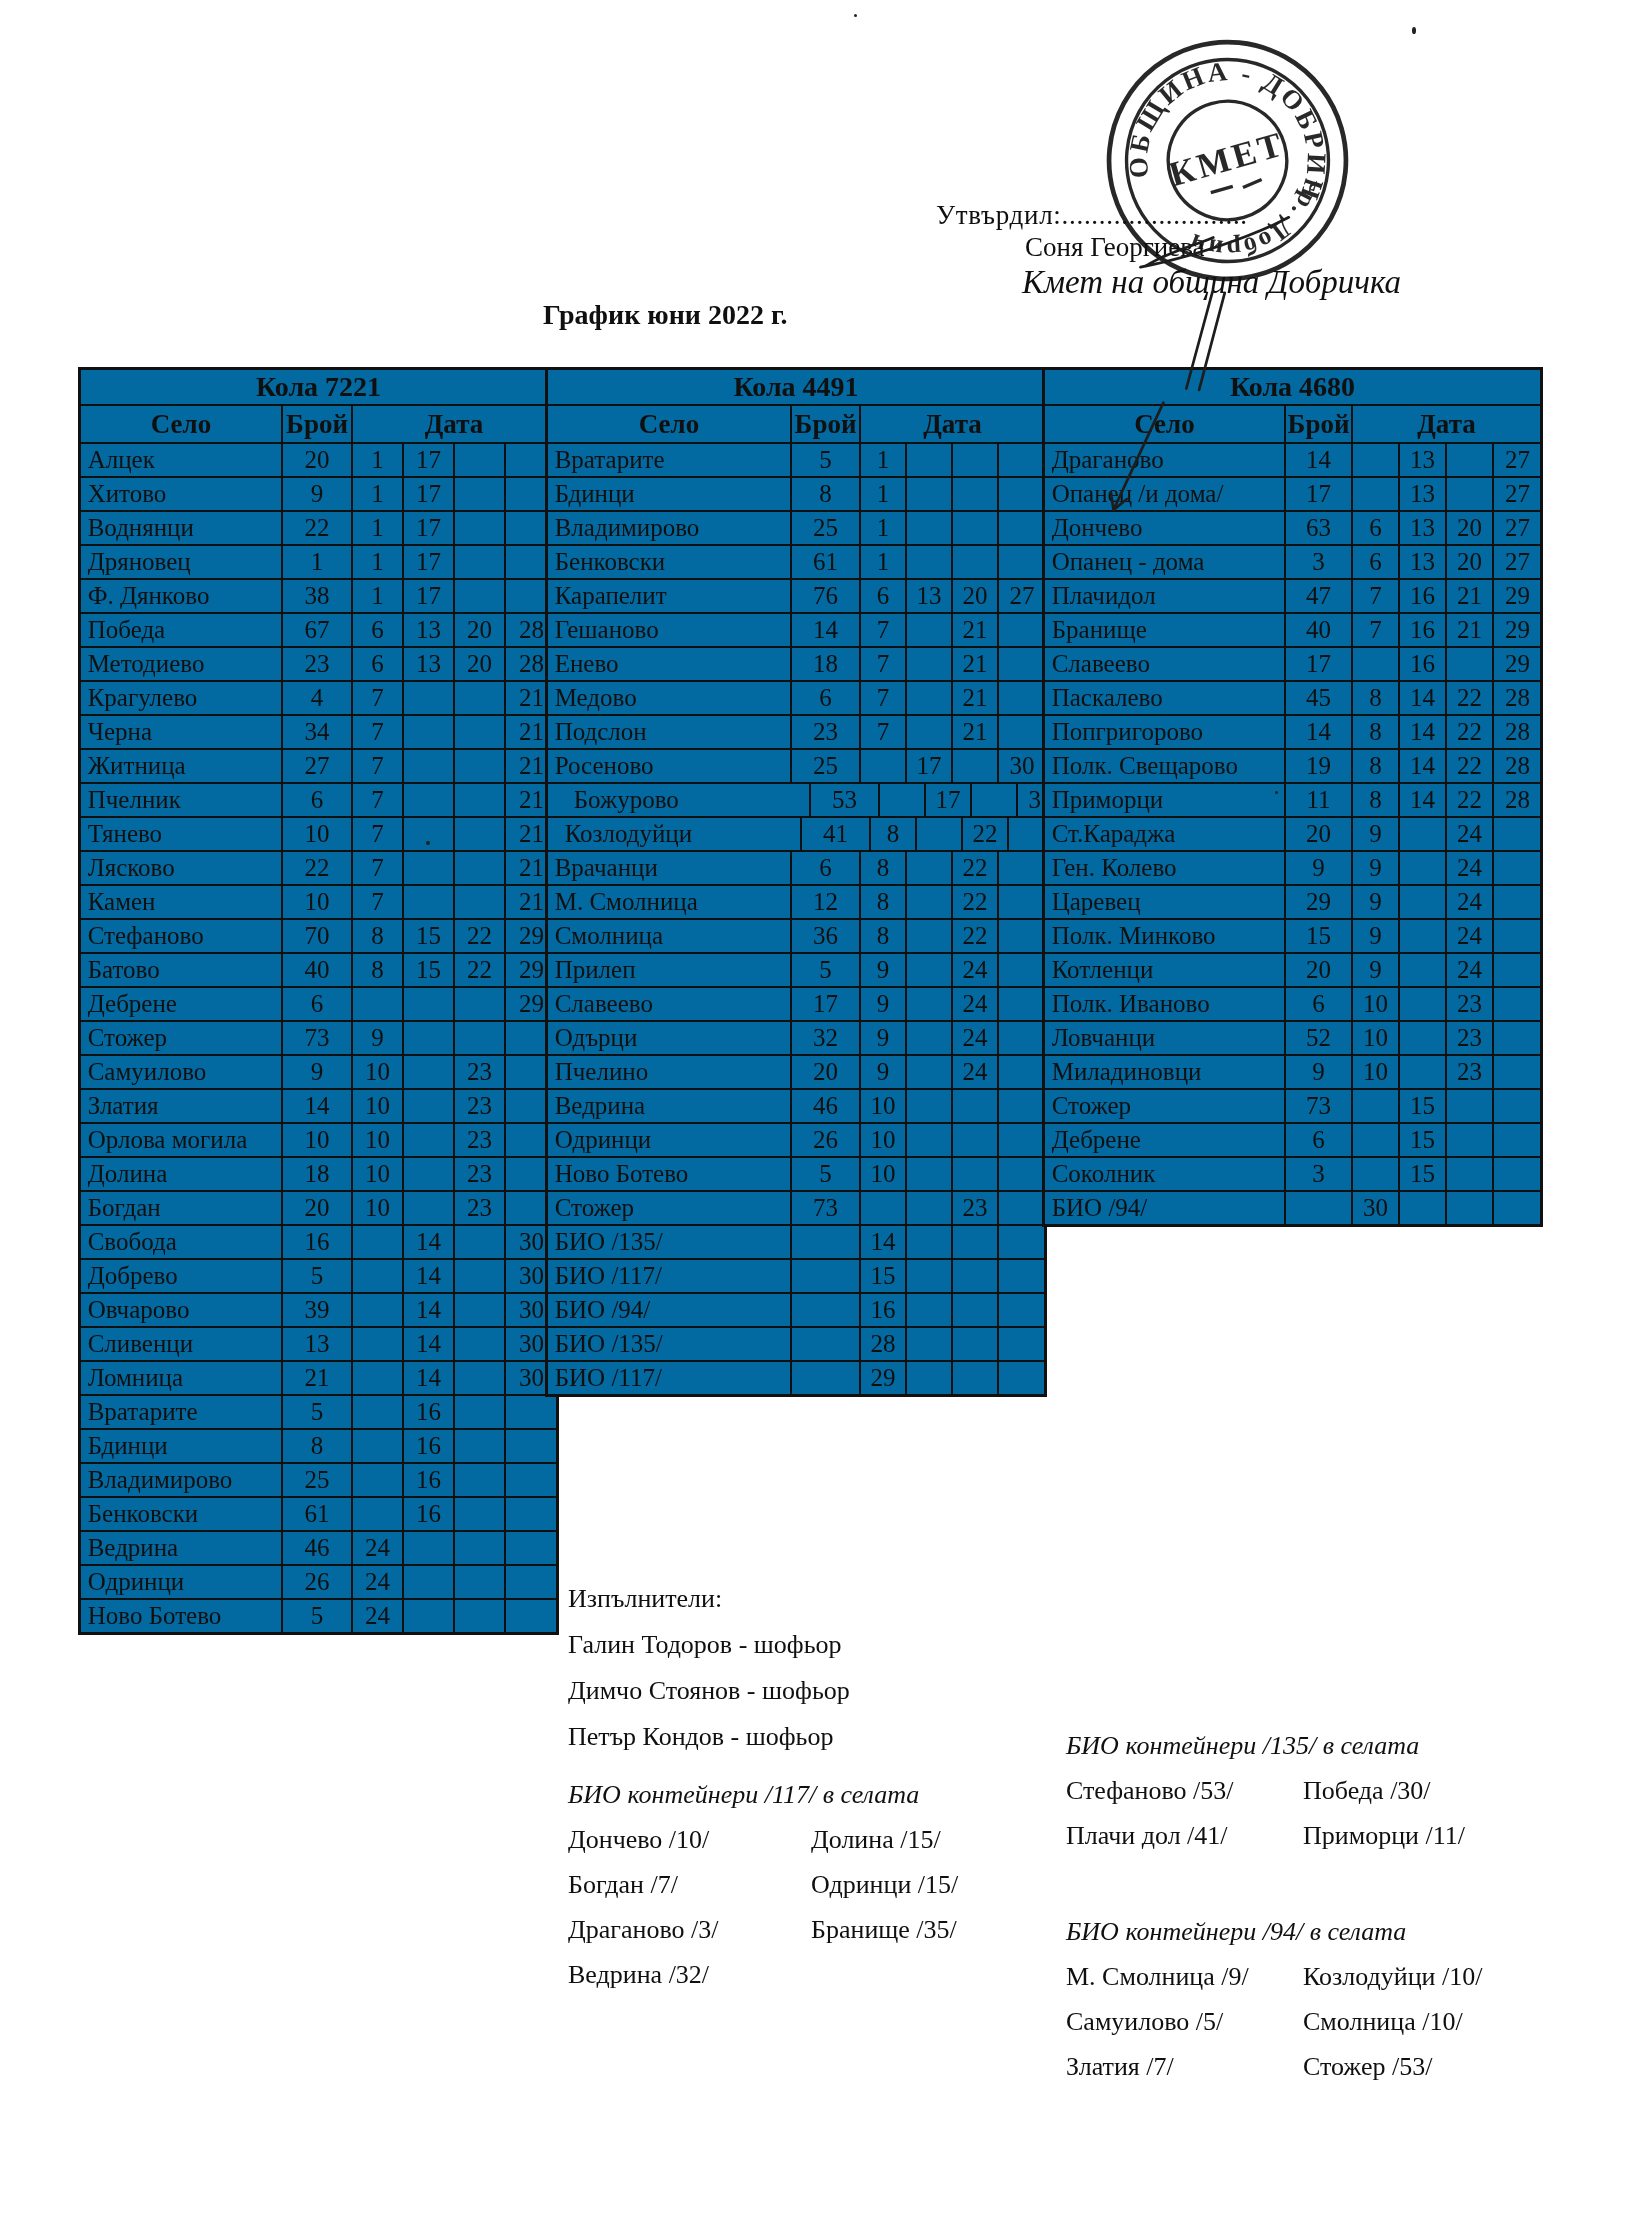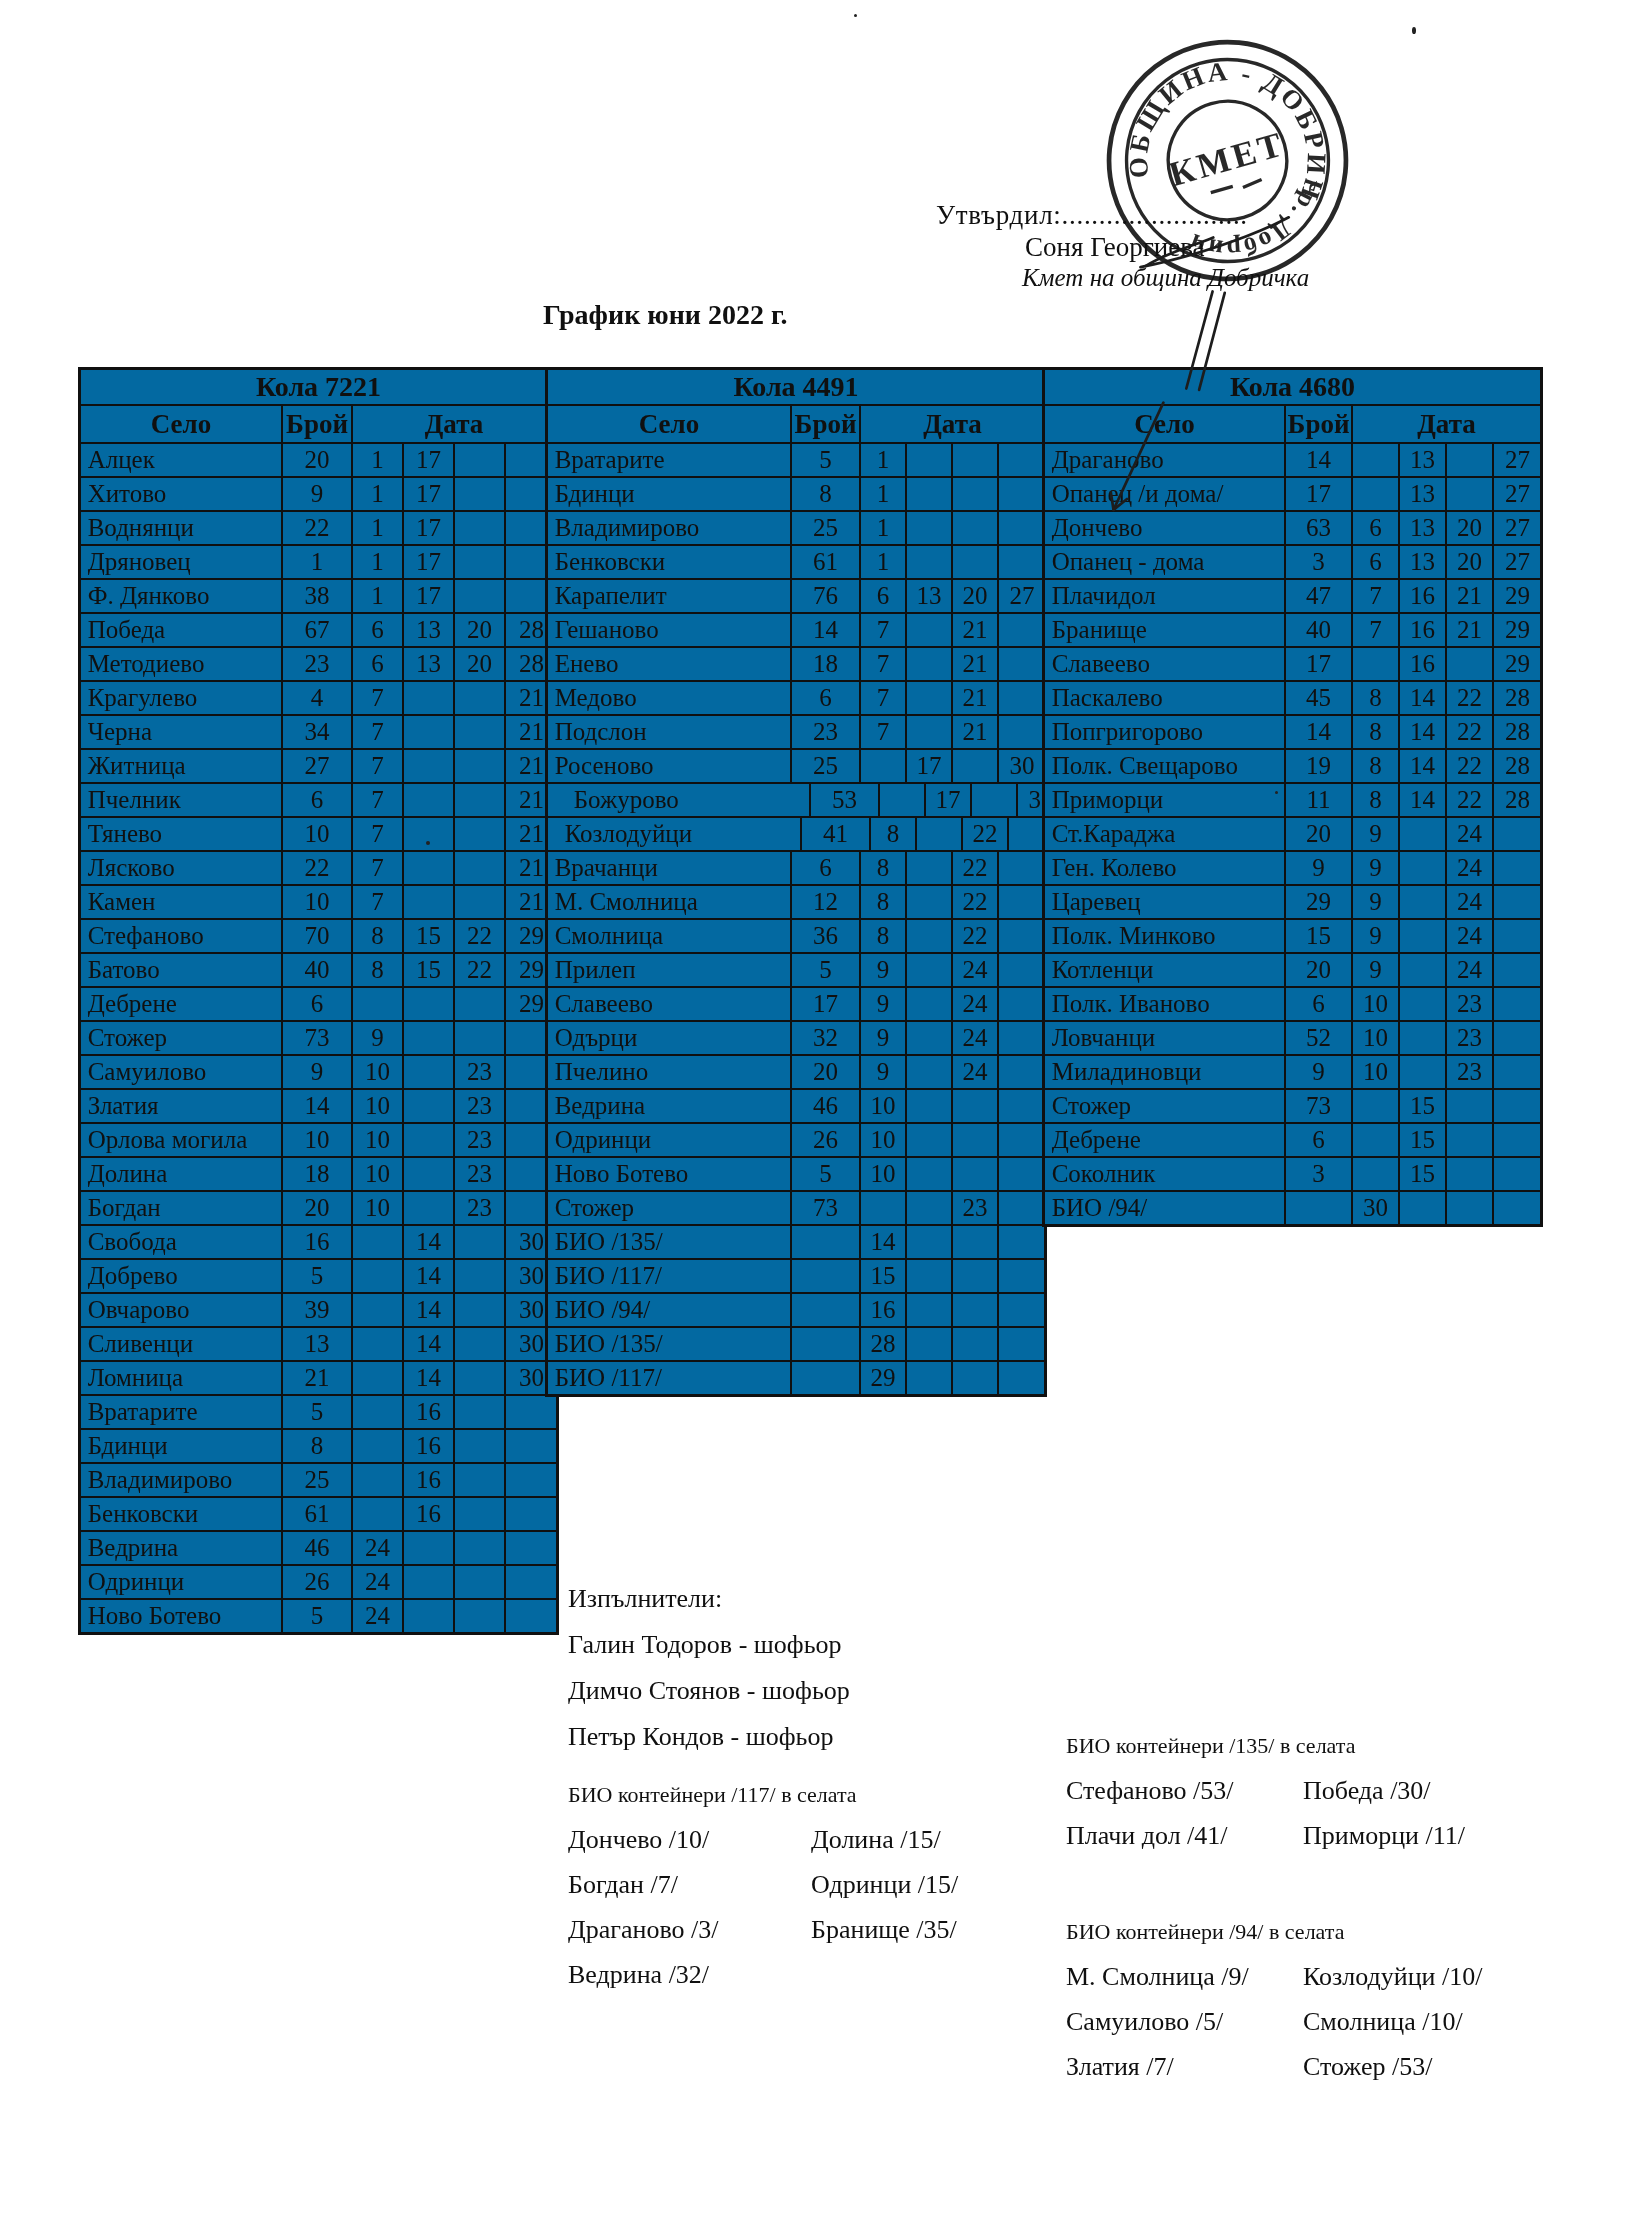--- a/index.html
+++ b/index.html
@@ -3,42 +3,42 @@
 <meta charset="utf-8">
 <style>
   html,body{margin:0;padding:0;background:#888;}
   .page{
     position:relative;width:1646px;height:2239px;background:#ffffff;
     font-family:"Liberation Serif", serif;color:#101010;overflow:hidden;
   }
   
   .approval-label{position:absolute;left:936px;top:200px;font-size:27px;letter-spacing:0.7px;white-space:nowrap;}
   .approver-name{position:absolute;left:1025px;top:232px;font-size:27px;white-space:nowrap;}
-  .approver-role{position:absolute;left:1022px;top:264px;font-size:25px;font-style:italic;white-space:nowrap;}
+  .approver-role{position:absolute;left:1022px;top:264px;font-size:33px;font-style:italic;white-space:nowrap;}
   .page-title{position:absolute;left:543px;top:299px;font-size:28px;font-weight:700;white-space:nowrap;}
   
   .stamp{position:absolute;left:1103px;top:36px;width:249px;height:249px;opacity:.92;}
   
   .tbl{position:absolute;border:3.4px solid #101010;background:#0369a1;box-sizing:content-box;}
   .kola-cell{height:34px;display:flex;align-items:center;justify-content:center;
     font-weight:700;font-size:28px;border-bottom:2.7px solid #101010;}
   .hrow{display:grid;height:36px;border-bottom:2.7px solid #101010;}
   .hcell{display:flex;align-items:center;justify-content:center;font-weight:700;font-size:27px;
     border-right:2.7px solid #101010;overflow:hidden;}
   .hcell:last-child{border-right:none;}
   .drow{display:grid;height:32px;border-bottom:2px solid #101010;}
   .drow:last-child{border-bottom:none;}
   .dcell{display:flex;align-items:center;justify-content:center;font-size:25px;
     border-right:2px solid #101010;overflow:hidden;white-space:nowrap;}
   .dcell:last-child{border-right:none;}
   .dcell.selo{justify-content:flex-start;padding-left:6.7px;padding-right:2.7px;}
   
   .txtblock{position:absolute;font-size:26px;line-height:46px;white-space:nowrap;}
   .bio-block{position:absolute;font-size:26px;line-height:45px;white-space:nowrap;}
-  .bio-title{font-size:22px;}
+  .bio-title{font-size:26px;font-style:italic;}
   .bio-cols{position:relative;}
   .bio-col{display:inline-block;vertical-align:top;}
   .bio-col.c2{position:absolute;top:0;}
   
   .sig-overlay{position:absolute;left:0;top:0;width:1646px;height:2239px;pointer-events:none;}
   .speck{position:absolute;background:#222;border-radius:50%;}
 </style>
 </head>
 <body>
 

